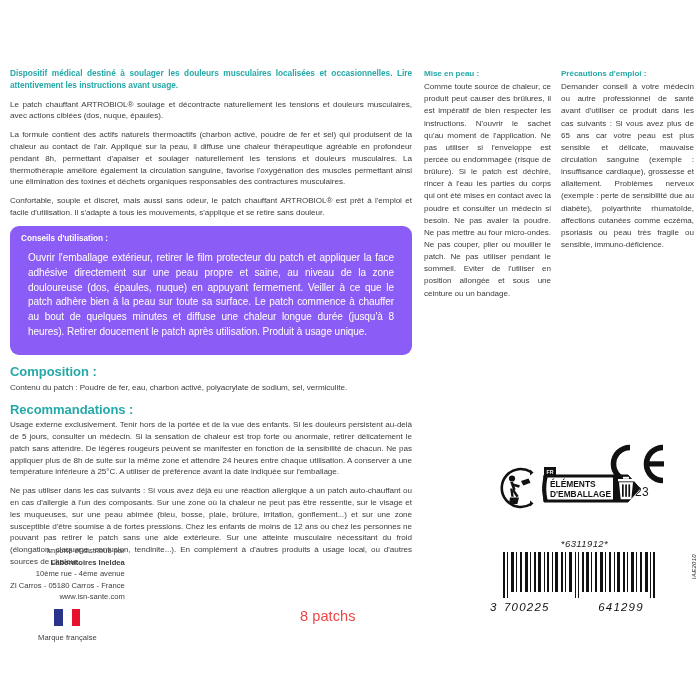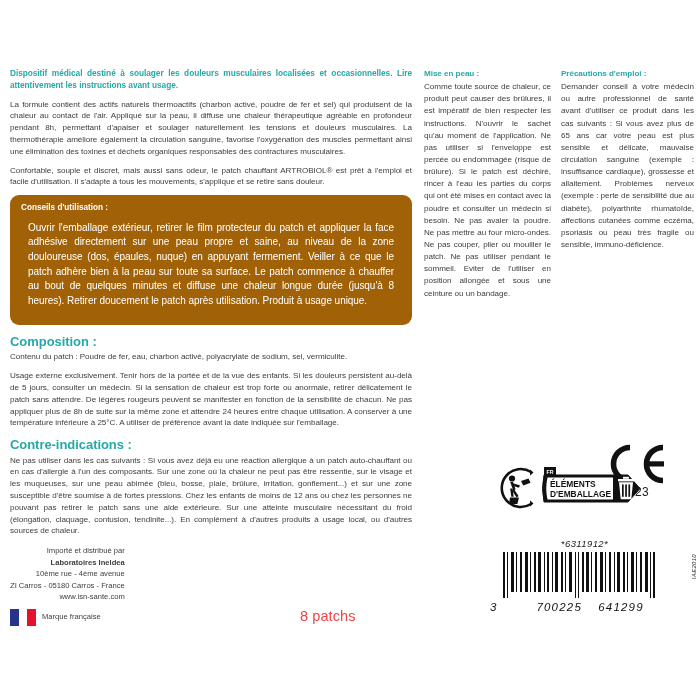--- a/index.html
+++ b/index.html
@@ -62,21 +62,21 @@
   }
   p.body:last-child { margin-bottom: 0; }
   .narrow p.body, .narrow .teal-head {
     font-size: 8.1px;
     line-height: 1.5;
   }
   .narrow p.body { text-align: justify; }
 
   
   .tipbox {
-    background: #a16207;
+    background: #8b5cf6;
     color: #ffffff;
     border-radius: 9px;
     padding: 7px 11px 9px 11px;
     margin: 4px 0 8px 0;
   }
   .tipbox .tip-title {
     font-weight: bold;
     font-size: 8.2px;
     line-height: 1.4;
     margin: 0 0 1px 0;
@@ -102,20 +102,21 @@
     line-height: 1.52;
     color: #3d3d3d;
     text-align: right;
   }
   .importer .strong { font-weight: bold; }
   .flagline {
     display: flex;
     align-items: center;
     margin-top: 6px;
     gap: 6px;
+    flex-direction: column;
   }
   .flag {
     width: 26px; height: 17px;
     display: flex;
     border: 0;
   }
   .flag i { display: block; height: 100%; width: 33.334%; }
   .flag .b { background: #28348b; }
   .flag .w { background: #ffffff; }
   .flag .r { background: #e8112d; }
@@ -183,55 +184,56 @@
   }
   .barcode-digits {
     display: flex;
     font-size: 11.5px;
     color: #111;
     letter-spacing: 1.2px;
     margin-top: -1px;
     padding-left: 1px;
   }
   .bd-first { width: 14px; }
-  .bd-left  { width: 78px; text-align: right; }
+  .bd-left  { width: 78px; text-align: left; }
   .bd-right { width: 78px; text-align: center; }
 </style>
 </head>
 <body>
 
 <div id="label">
 
   <div class="columns">
 
     <div class="col-left">
 
       <p class="intro">Dispositif médical destiné à soulager les douleurs musculaires localisées et occasionnelles. Lire attentivement les instructions avant usage.</p>
 
+      <p class="body">Le patch chauffant ARTROBIOL® soulage et décontracte naturellement les tensions et douleurs musculaires, avec actions ciblées (dos, nuque, épaules).</p>
 
       <p class="body">La formule contient des actifs naturels thermoactifs (charbon activé, poudre de fer et sel) qui produisent de la chaleur au contact de l'air. Appliqué sur la peau, il diffuse une chaleur thérapeutique agréable en profondeur pendant 8h, permettant d'apaiser et soulager naturellement les tensions et douleurs musculaires. La thermothérapie améliore également la circulation sanguine, favorise l'oxygénation des muscles permettant ainsi une élimination des toxines et déchets organiques responsables des contractures musculaires.</p>
 
       <p class="body">Confortable, souple et discret, mais aussi sans odeur, le patch chauffant ARTROBIOL® est prêt à l'emploi et facile d'utilisation. Il s'adapte à tous les mouvements, s'applique et se retire sans douleur.</p>
 
       <div class="tipbox">
         <p class="tip-title">Conseils d'utilisation :</p>
         <p class="tip-text">Ouvrir l'emballage extérieur, retirer le film protecteur du patch et appliquer la face adhésive directement sur une peau propre et saine, au niveau de la zone douloureuse (dos, épaules, nuque) en appuyant fermement. Veiller à ce que le patch adhère bien à la peau sur toute sa surface. Le patch commence à chauffer au bout de quelques minutes et diffuse une chaleur longue durée (jusqu'à 8 heures). Retirer doucement le patch après utilisation. Produit à usage unique.</p>
       </div>
 
       <div class="section">
         <p class="teal-head">Composition :</p>
         <p class="body">Contenu du patch : Poudre de fer, eau, charbon activé, polyacrylate de sodium, sel, vermiculite.</p>
       </div>
 
       <div class="section">
+        <p class="teal-head">Recommandations :</p>
         <p class="body">Usage externe exclusivement. Tenir hors de la portée et de la vue des enfants. Si les douleurs persistent au-delà de 5 jours, consulter un médecin. Si la sensation de chaleur est trop forte ou anormale, retirer délicatement le patch sans attendre. De légères rougeurs peuvent se manifester en fonction de la sensibilité de chacun. Ne pas appliquer plus de 8h de suite sur la même zone et attendre 24 heures entre chaque utilisation. A conserver à une température inférieure à 25°C. A utiliser de préférence avant la date indiquée sur l'emballage.</p>
       </div>
 
       <div class="section">
-        <p class="teal-head">Contre-indications :</p>
         <p class="body">Ne pas utiliser dans les cas suivants : Si vous avez déjà eu une réaction allergique à un patch auto-chauffant ou en cas d'allergie à l'un des composants. Sur une zone où la chaleur ne peut pas être ressentie, sur le visage et les muqueuses, sur une peau abimée (bleu, bosse, plaie, brûlure, irritation, gonflement...) et sur une zone susceptible d'être soumise à de fortes pressions. Chez les enfants de moins de 12 ans ou chez les personnes ne pouvant pas retirer le patch sans une aide extérieure. Sur une atteinte musculaire nécessitant du froid (élongation, claquage, contusion, tendinite...). En complément à d'autres produits à usage local, ou d'autres sources de chaleur.</p>
       </div>
 
     </div>
 
     <div class="col-mid narrow">
       <p class="teal-head">Mise en peau :</p>
       <p class="body">Comme toute source de chaleur, ce produit peut causer des brûlures, il est impératif de bien respecter les instructions. N'ouvrir le sachet qu'au moment de l'application. Ne pas utiliser si l'enveloppe est percée ou endommagée (risque de brûlure). Si le patch est déchiré, rincer à l'eau les parties du corps qui ont été mises en contact avec la poudre et consulter un médecin si besoin. Ne pas avaler la poudre. Ne pas mettre au four micro-ondes. Ne pas couper, plier ou mouiller le patch. Ne pas utiliser pendant le sommeil. Eviter de l'utiliser en position allongée et sous une ceinture ou un bandage.</p>
     </div>
 

